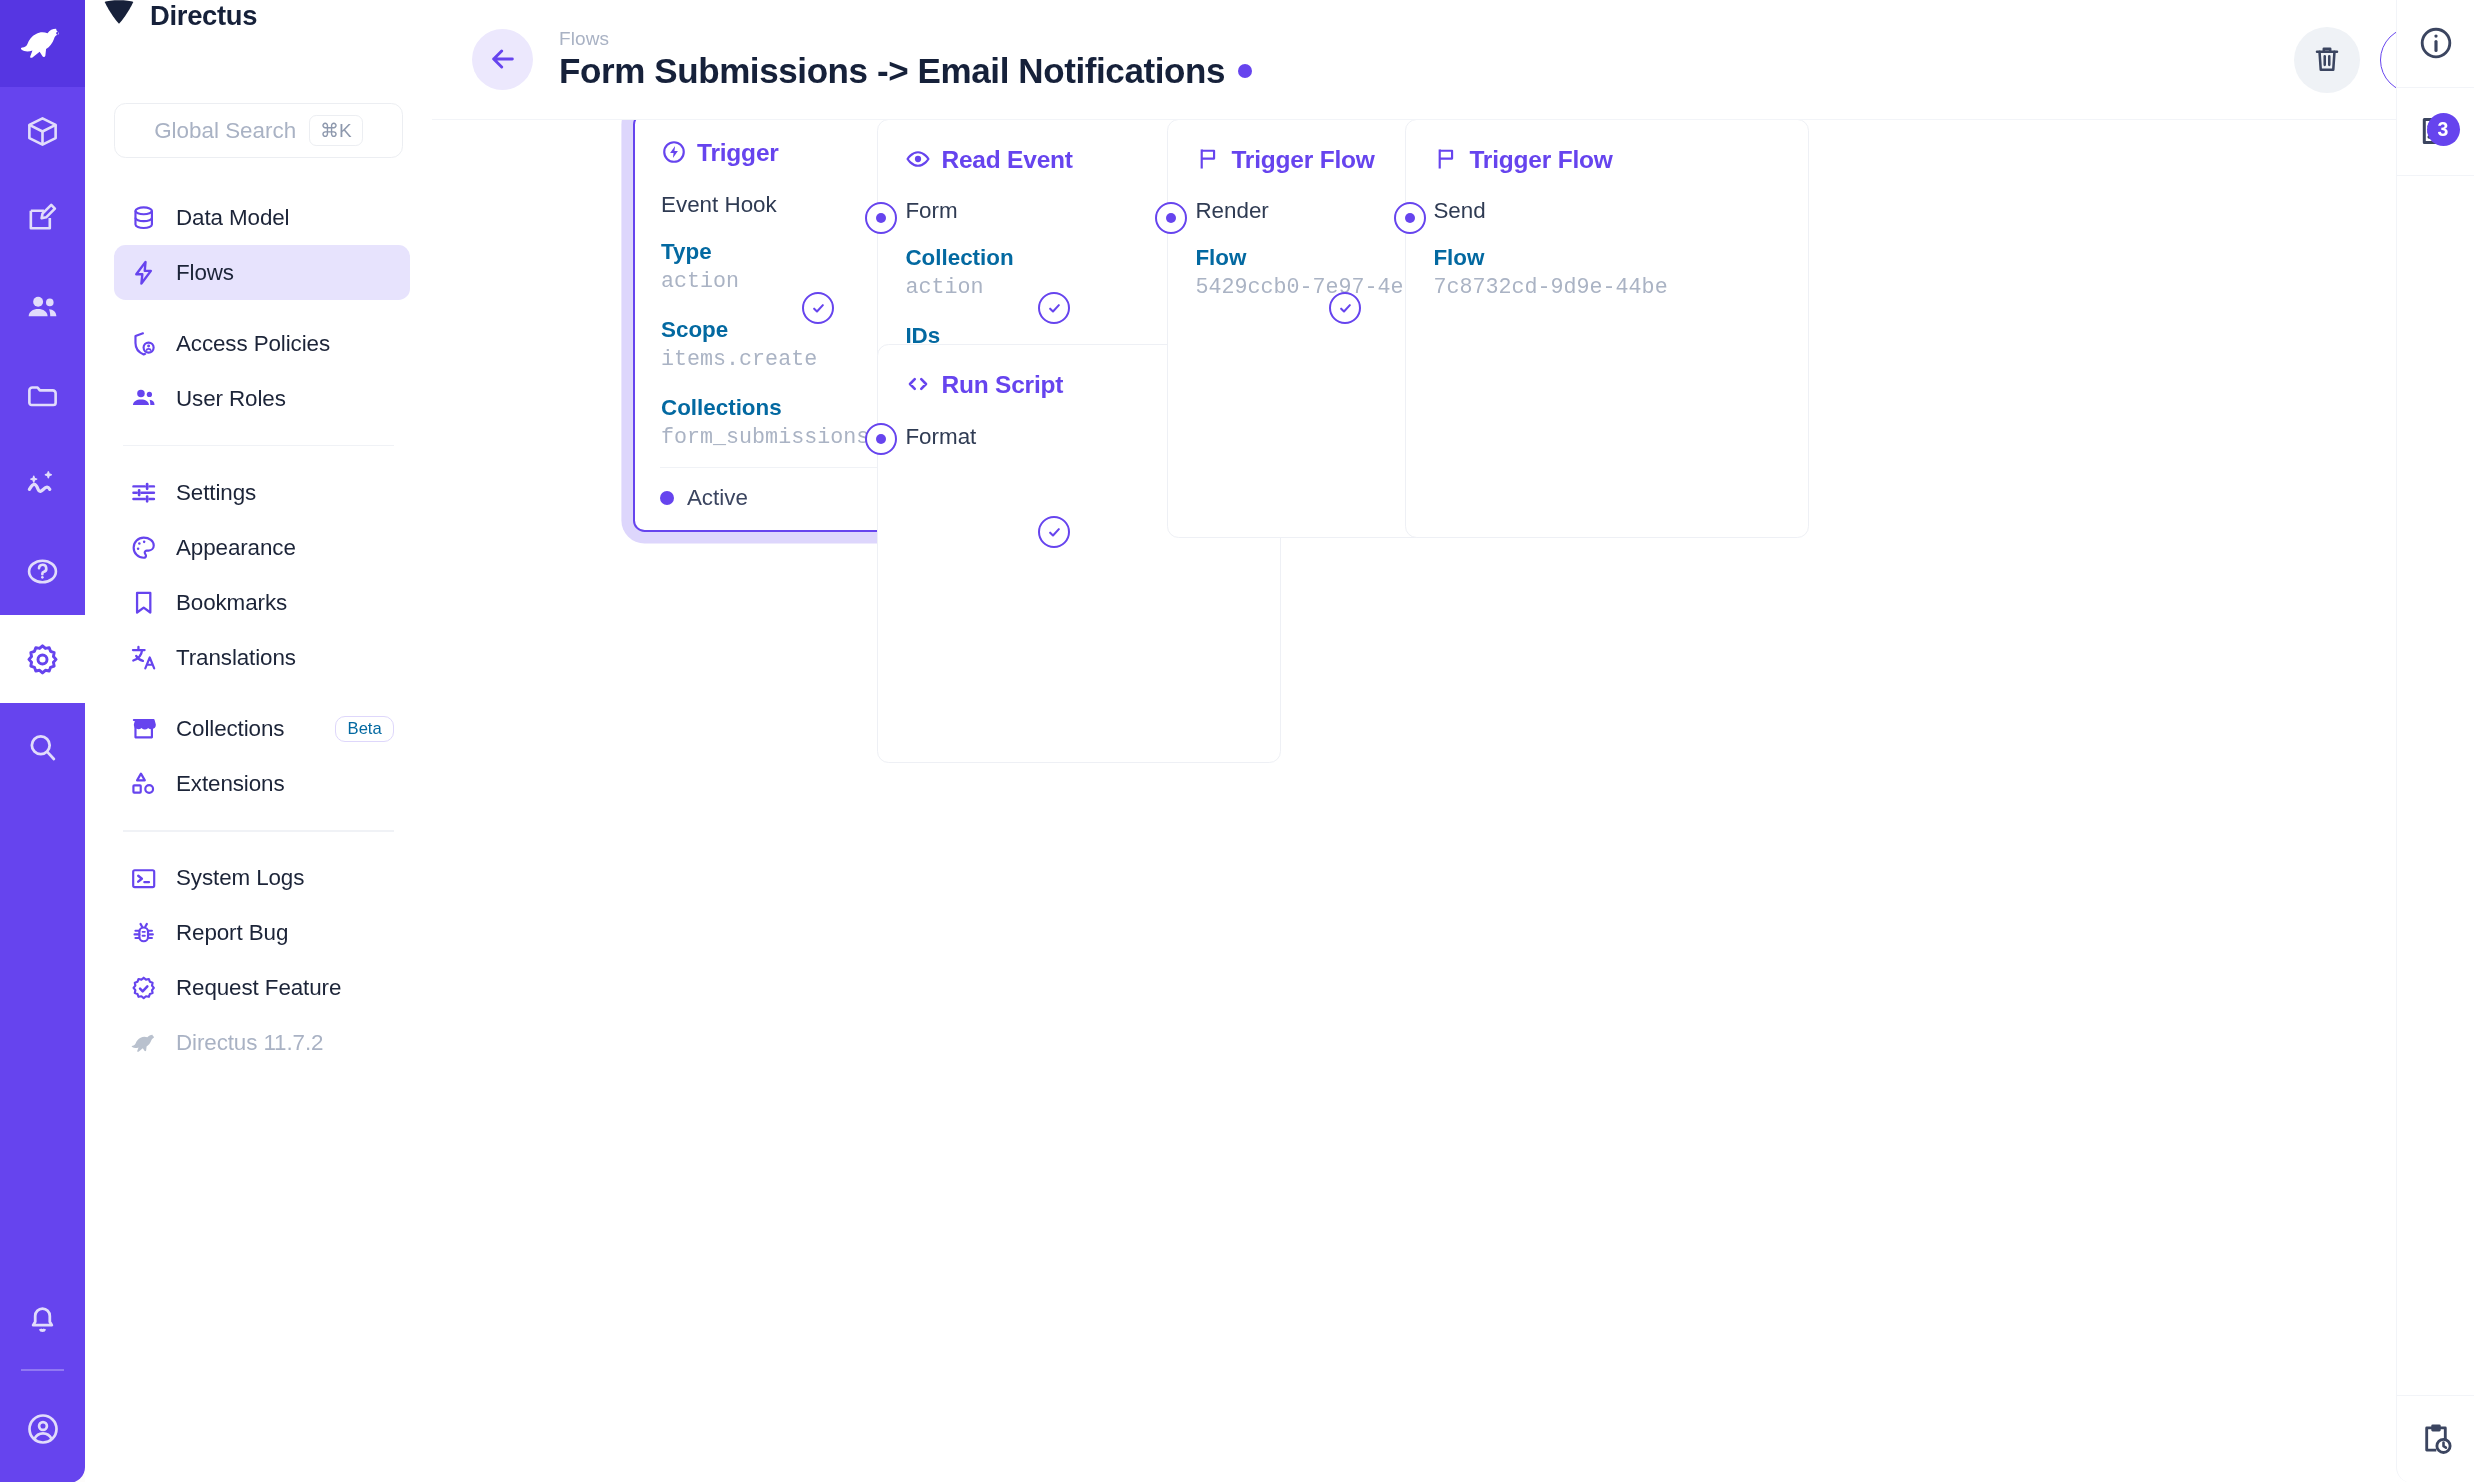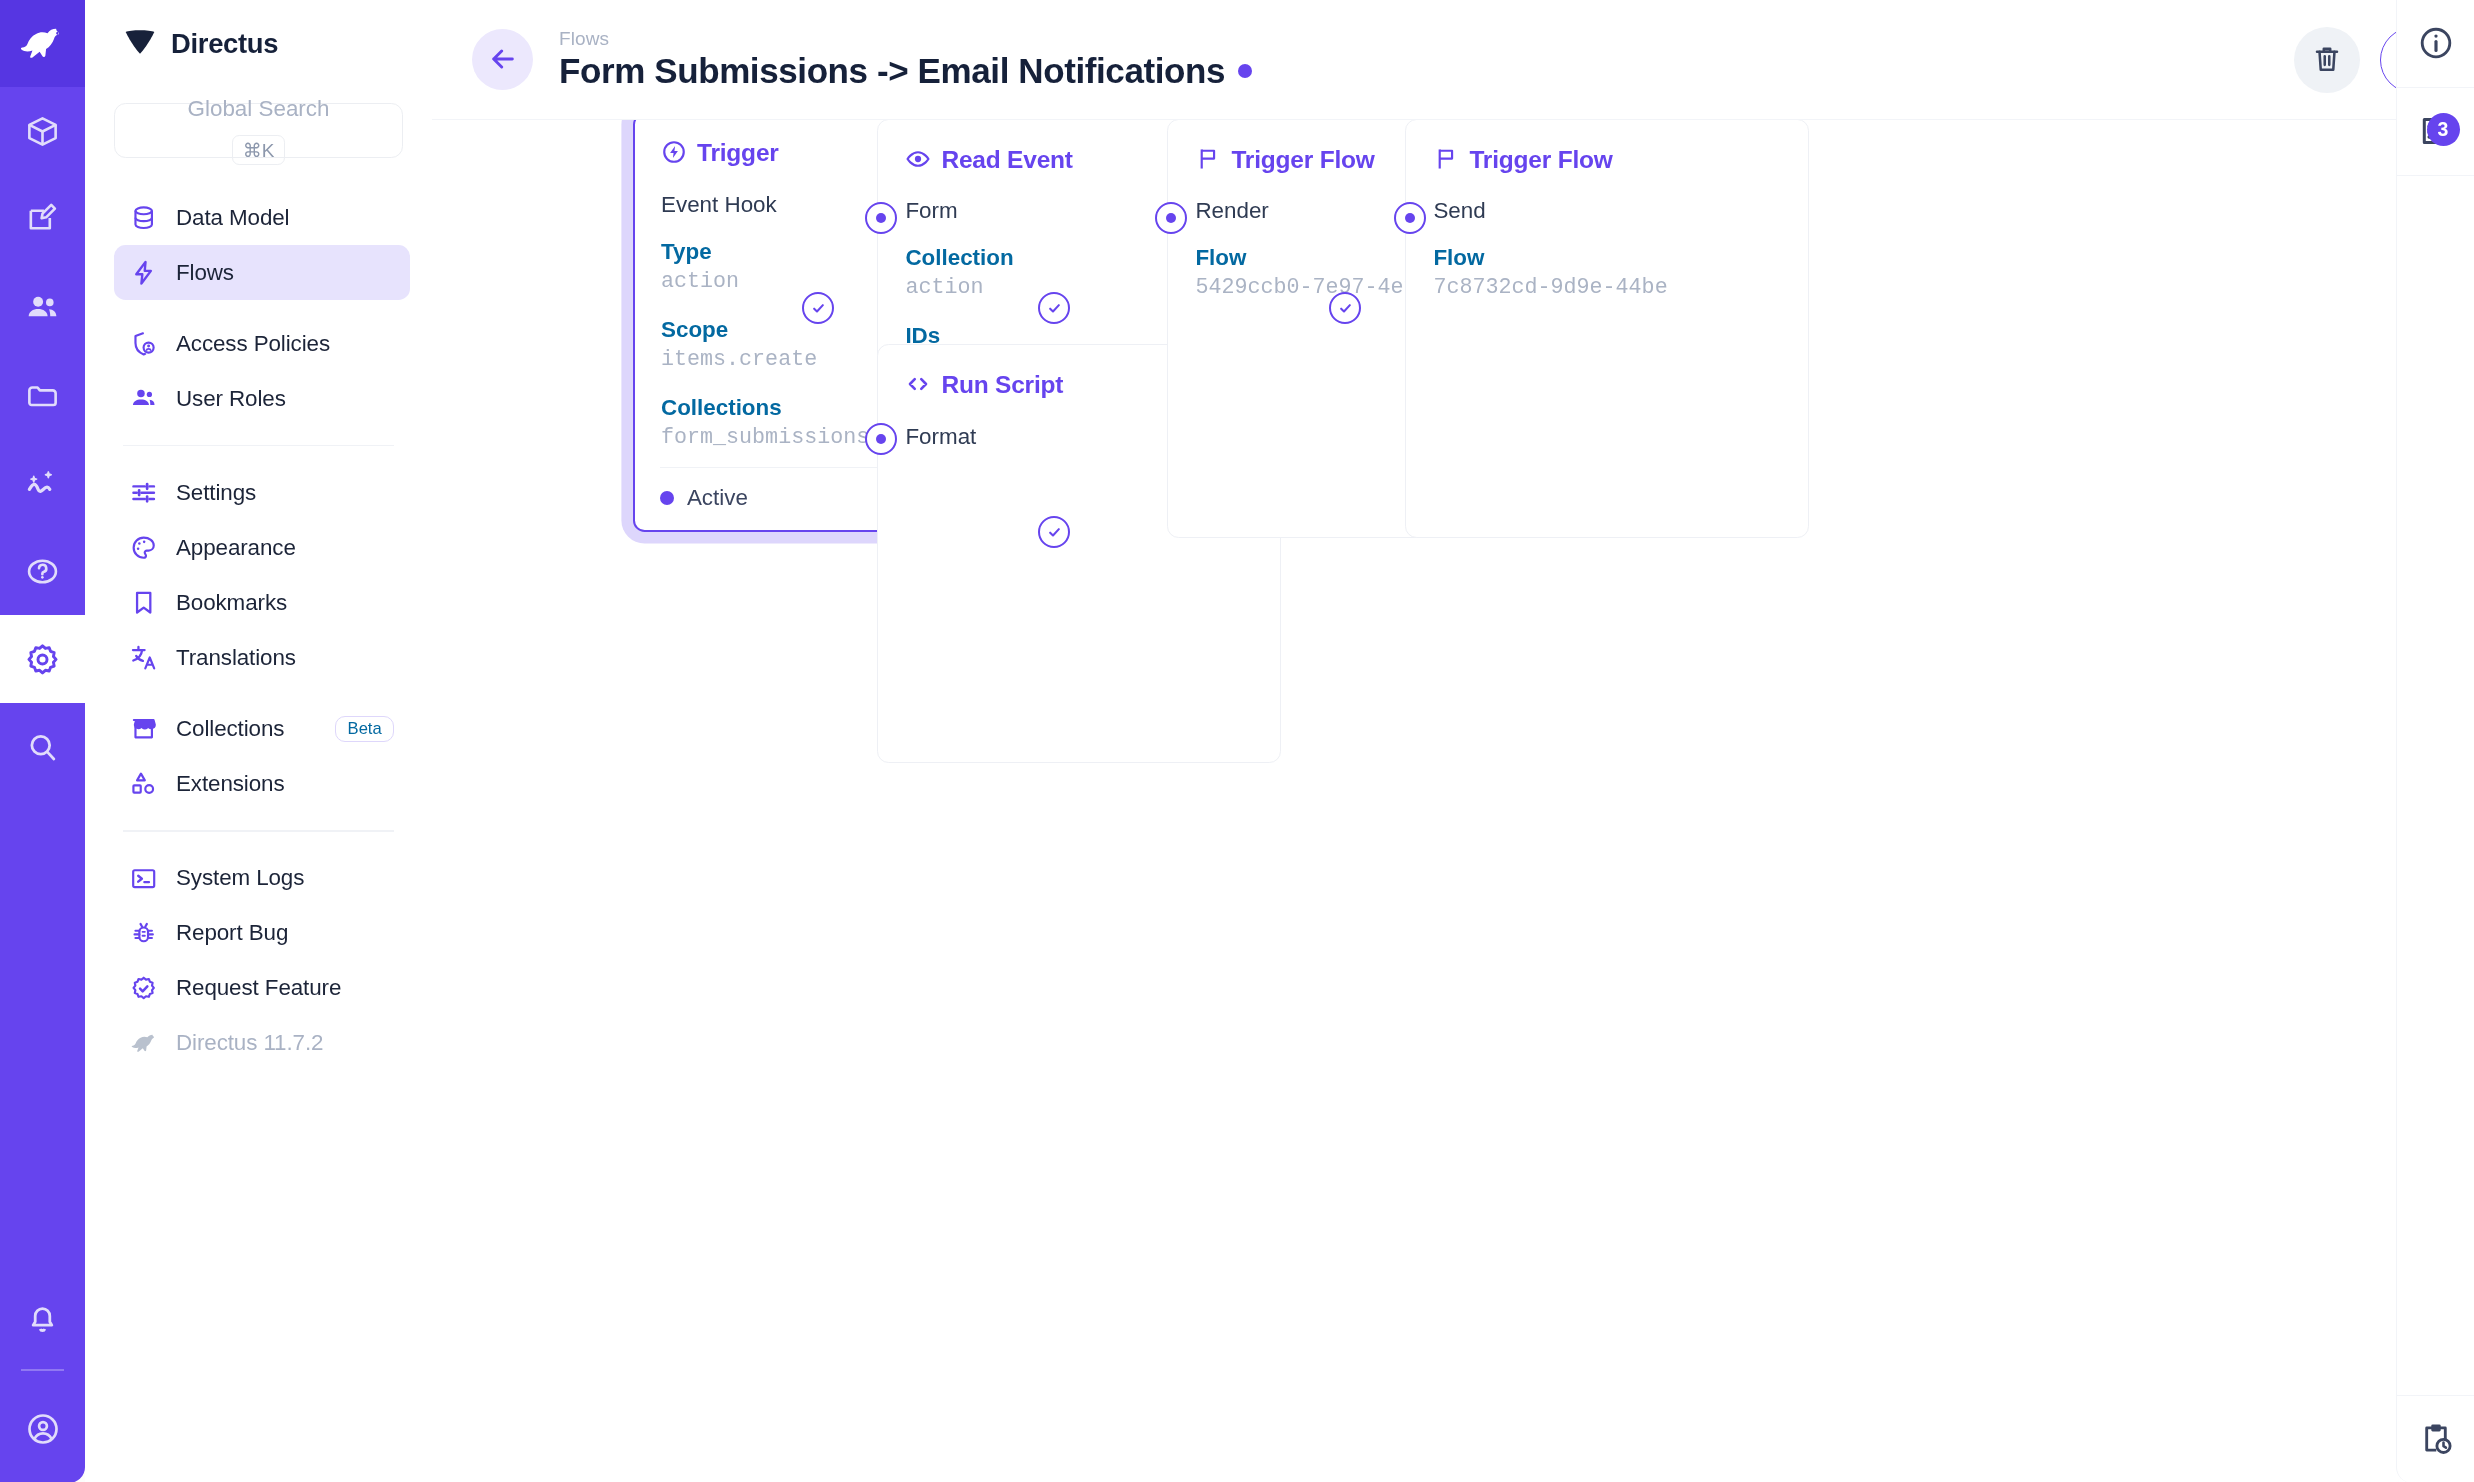--- a/index.html
+++ b/index.html
@@ -39,32 +39,31 @@
   }
 
   
   .nav {
     width: 347px; flex: 0 0 347px; height: 1483px;
     background: #ffffff;
     padding: 0 0 0 0;
     position: relative;
   }
   .nav-header {
-    height: 87px; display: flex; align-items: center;
-    padding-left: 40px; gap: 16px;
+    height: 87px; display: flex; align-items: flex-start;
+    padding-left: 19px; gap: 16px;
   }
   .nav-title {
     font-size: 27.4px; font-weight: 700; color: #16213a; letter-spacing: -0.3px;
   }
   .searchbox {
     margin: 16px 29px 0 29px;
     height: 55px; border: 1.4px solid #eceef2; border-radius: 11.6px;
     display: flex; align-items: center; justify-content: center; gap: 13px;
     cursor: text;
-    flex-direction: column;
   }
   .search-ph { font-size: 22.4px; color: #a9b2c4; }
   .kbd {
     border: 1.4px solid #eceef2; border-radius: 7.2px;
     padding: 2.9px 10px; font-size: 19px; color: #8d98ad;
   }
   .nav-group { margin-top: 32px; padding: 0 21.7px; margin-left: 7px; }
   .nav-item {
     display: flex; align-items: center; gap: 17.3px;
     height: 55px; padding: 0 16px; border-radius: 11.6px;

